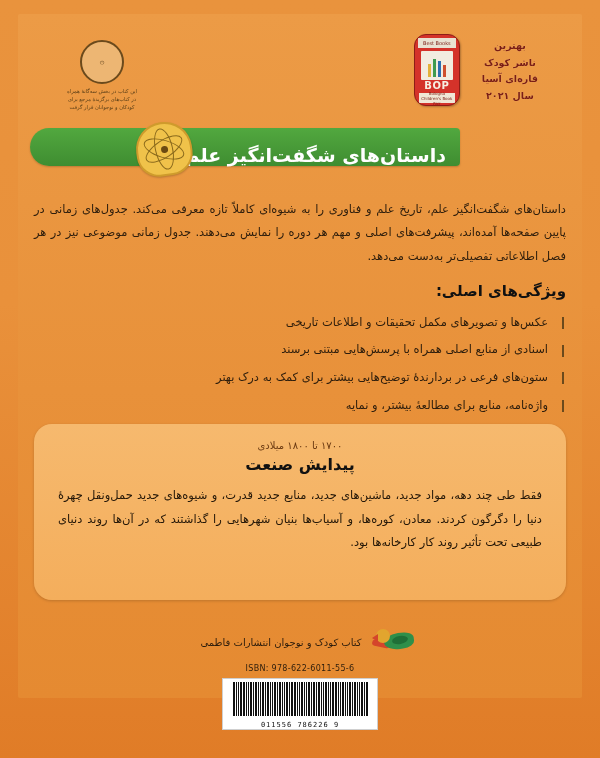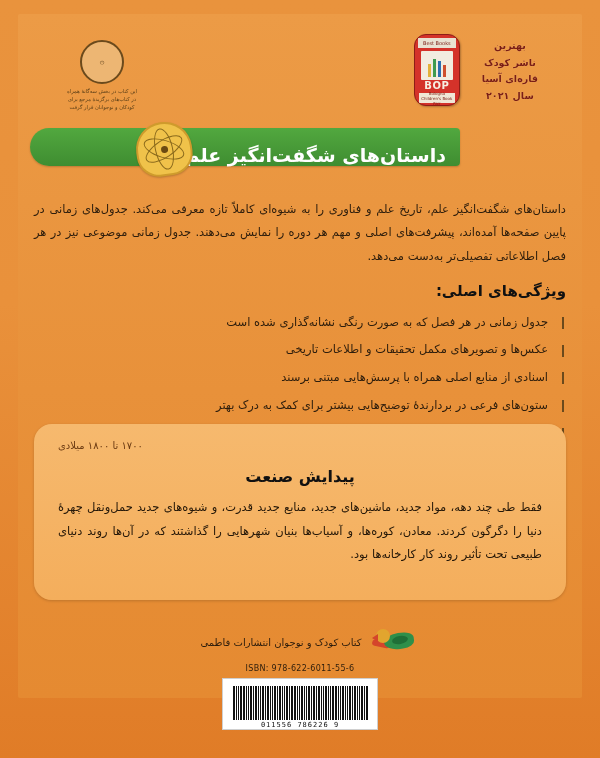--- a/index.html
+++ b/index.html
@@ -135,21 +135,21 @@
   
   .card{
     position:absolute;left:34px;right:34px;top:424px;height:176px;
     background:linear-gradient(180deg,#f6b96e 0%,#f4ae5c 100%);
     border-radius:18px;
     box-shadow:0 1px 3px rgba(0,0,0,.18);
     padding:16px 24px;
     box-sizing:border-box;
   }
   .card .era{
-    text-align:left;color:#6b3a12;font-size:10px;margin-bottom:16px;
+    text-align:center;color:#6b3a12;font-size:10px;margin-bottom:4px;
   }
   .card .heading{
     text-align:center;color:#111;font-size:16px;font-weight:bold;margin-bottom:10px;
   }
   .card .body{
     color:#241708;font-size:11.5px;line-height:2.05;text-align:justify;
   }
 
   
   .pub{
@@ -182,21 +182,21 @@
   .pub-name{color:#2d1d0c;font-size:10px;}
 
   
   .isbn-text{
     position:absolute;left:0;right:0;top:664px;text-align:center;
     font-size:8px;color:#2d1d0c;letter-spacing:.3px;
   }
   .barcode-wrap{
     position:absolute;left:222px;top:678px;width:156px;height:52px;
     background:#fff;border:1px solid #cfcfcf;
-    display:flex;flex-direction:column;align-items:center;justify-content:flex-end;
+    display:flex;flex-direction:column;align-items:center;justify-content:space-between;
     padding-top:3px;box-sizing:border-box;
   }
   .bars{display:flex;align-items:flex-end;height:34px;gap:1px;}
   .bars i{display:block;background:#111;width:1px;height:34px;}
   .bars i.w{width:2px;}
   .bc-num{font-size:7px;color:#111;letter-spacing:1px;margin-top:1px;
     font-family:"DejaVu Sans Mono","Liberation Mono",monospace;}
 </style>
 </head>
 <body>
@@ -236,21 +236,20 @@
     <span class="orb a"></span>
     <span class="orb b"></span>
     <span class="orb c"></span>
     <span class="core"></span>
   </div>
 
   <p class="blurb">داستان‌های شگفت‌انگیز علم، تاریخ علم و فناوری را به شیوه‌ای کاملاً تازه معرفی می‌کند. جدول‌های زمانی در پایین صفحه‌ها آمده‌اند، پیشرفت‌های اصلی و مهم هر دوره را نمایش می‌دهند. جدول زمانی موضوعی نیز در هر فصل اطلاعاتی تفصیلی‌تر به‌دست می‌دهد.</p>
 
   <div class="feat-title">ویژگی‌های اصلی:</div>
   <ul class="feat-list">
-    <li>جدول زمانی در هر فصل که به صورت رنگی نشانه‌گذاری شده است</li>
     <li>عکس‌ها و تصویرهای مکمل تحقیقات و اطلاعات تاریخی</li>
     <li>اسنادی از منابع اصلی همراه با پرسش‌هایی مبتنی برسند</li>
     <li>ستون‌های فرعی در بردارندهٔ توضیح‌هایی بیشتر برای کمک به درک بهتر</li>
     <li>واژه‌نامه، منابع برای مطالعهٔ بیشتر، و نمایه</li>
   </ul>
 
   <div class="card">
     <div class="era">۱۷۰۰ تا ۱۸۰۰ میلادی</div>
     <div class="heading">پیدایش صنعت</div>
     <div class="body">فقط طی چند دهه، مواد جدید، ماشین‌های جدید، منابع جدید قدرت، و شیوه‌های جدید حمل‌ونقل چهرهٔ دنیا را دگرگون کردند. معادن، کوره‌ها، و آسیاب‌ها بنیان شهرهایی را گذاشتند که در آن‌ها روند دنیای طبیعی تحت تأثیر روند کار کارخانه‌ها بود.</div>

